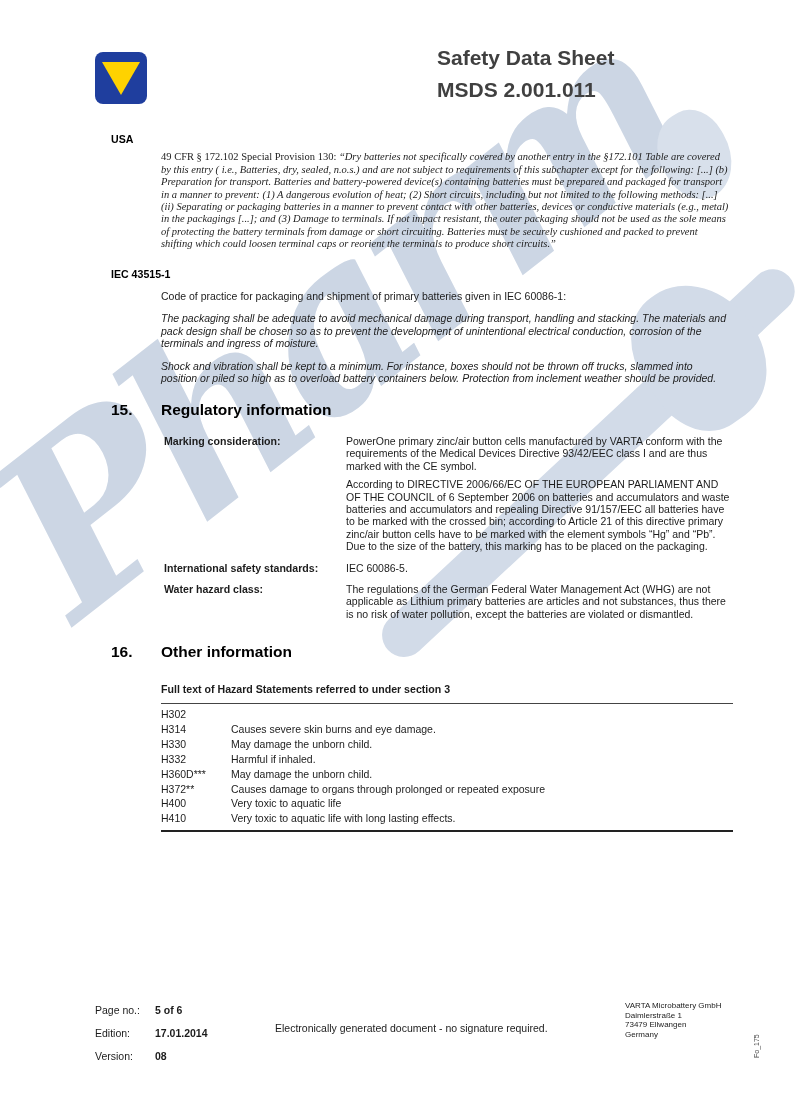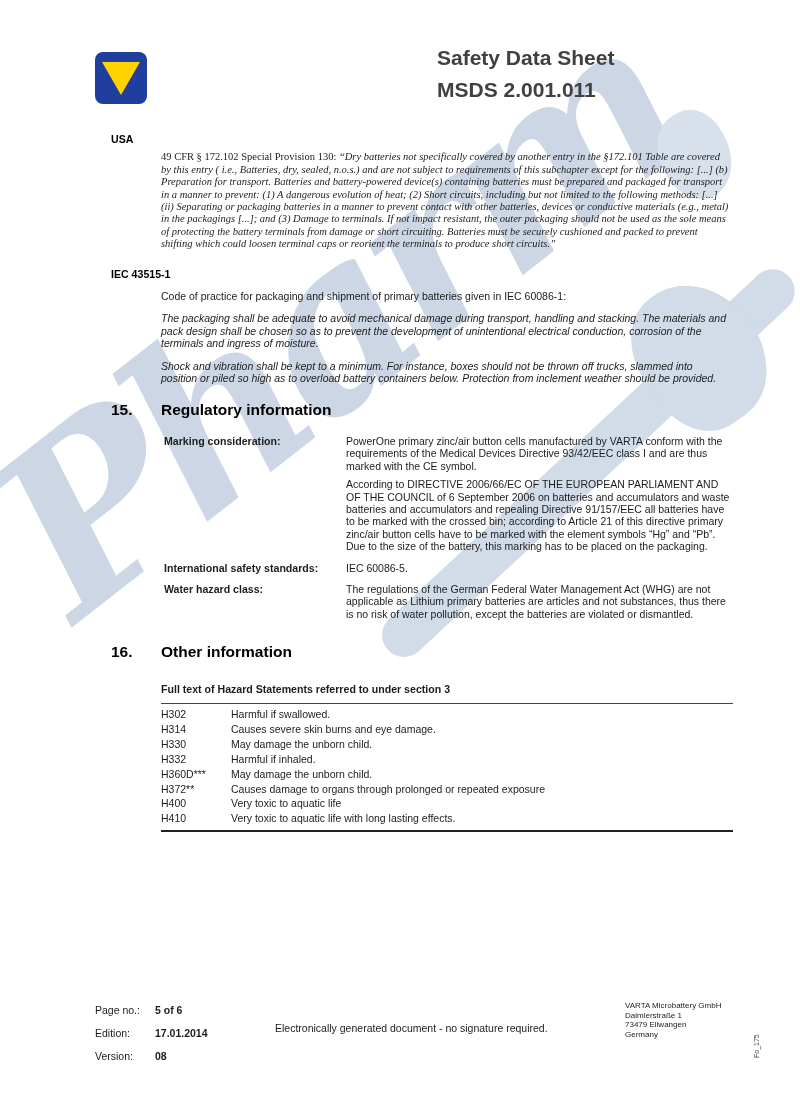--- a/index.html
+++ b/index.html
@@ -129,21 +129,20 @@
     <div class="section-head" style="margin-top:26px;">
       <div class="section-num">16.</div>
       <div>Other information</div>
     </div>
 
     <div class="subtitle">Full text of Hazard Statements referred to under section 3</div>
 
     <div class="hazard-table">
         <div class="hz-row">
           <div class="hz-code">H302</div>
-          <div class="hz-text">Harmful if swallowed.</div>
         </div>
         <div class="hz-row">
           <div class="hz-code">H314</div>
           <div class="hz-text">Causes severe skin burns and eye damage.</div>
         </div>
         <div class="hz-row">
           <div class="hz-code">H330</div>
           <div class="hz-text">May damage the unborn child.</div>
         </div>
         <div class="hz-row">

